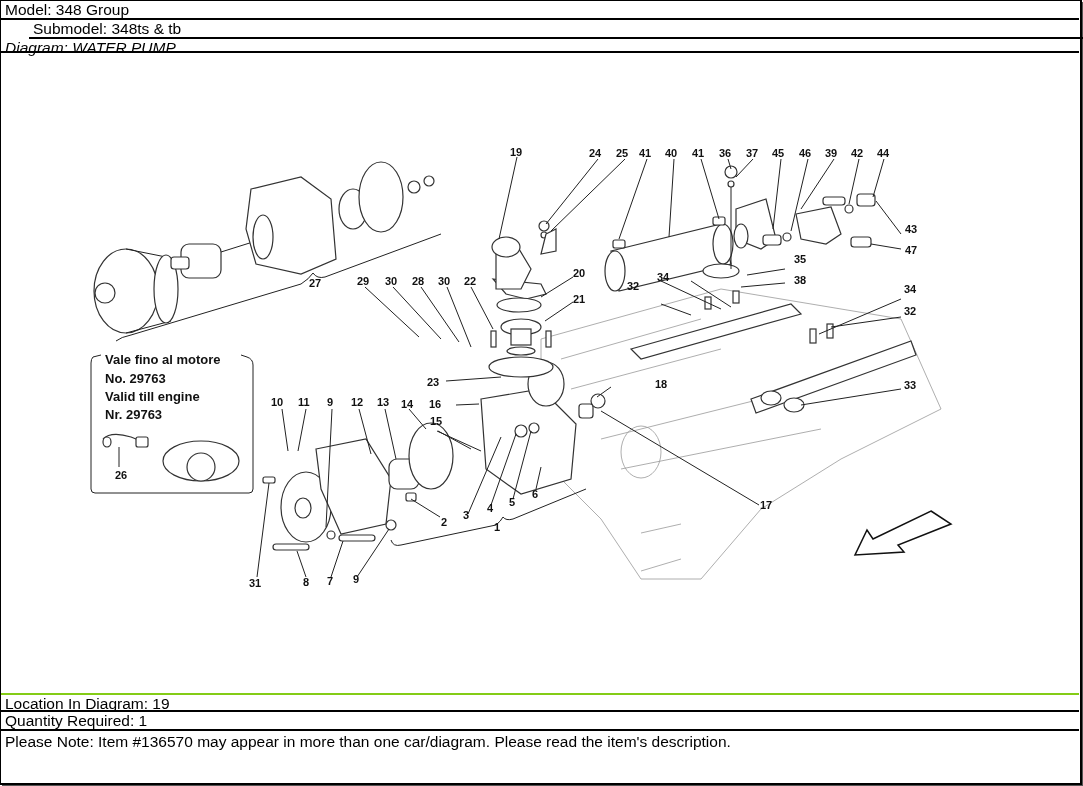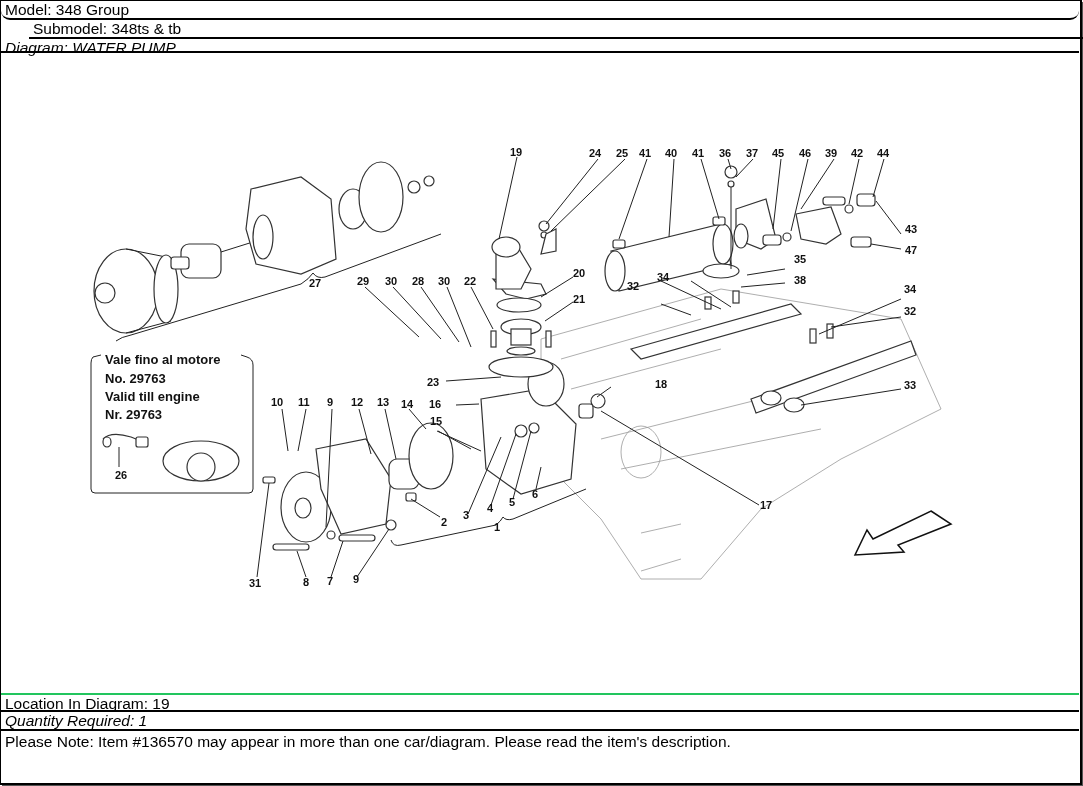--- a/index.html
+++ b/index.html
@@ -4,26 +4,26 @@
 <style>
   html, body { margin: 0; padding: 0; background: #ffffff; }
   body { width: 1083px; height: 786px; position: relative; overflow: hidden;
          font-family: "Liberation Sans", "DejaVu Sans", sans-serif; color: #000; }
   .frame { position: absolute; left: 0; top: 0; width: 1079px; height: 782px;
            border: 2px solid #000; border-top-width: 1px; border-left-width: 1px;
            box-shadow: 2px 2px 0 #555; }
   .row { position: absolute; left: 1px; width: 1078px; border-bottom: 2px solid #000;
          font-size: 15.5px; line-height: 17px; padding-left: 4px; box-sizing: border-box;
          white-space: nowrap; }
-  .r1 { top: 1px; height: 19px; border-radius: 9px; }
+  .r1 { top: 1px; height: 19px; }
   .r2 { top: 20px; height: 19px; margin-left: 28px; }
   .r3 { top: 39px; height: 14px; font-style: italic; }
   .diagram { position: absolute; left: 1px; top: 59px; width: 1078px; height: 634px; }
-  .r4 { top: 693px; height: 19px; border-top: 2px solid #22c55e; }
-  .r5 { top: 712px; height: 19px; font-style: italic; }
+  .r4 { top: 693px; height: 19px; border-top: 2px solid #84cc16; }
+  .r5 { top: 712px; height: 19px; }
   .r6 { top: 731px; height: 36px; border-bottom: none; padding-top: 2px; }
   svg text { font-family: "Liberation Sans", "DejaVu Sans", sans-serif; font-weight: bold; font-size: 11px; fill: #111; }
   svg .note { font-weight: bold; font-size: 13px; }
   .ln { stroke: #222; stroke-width: 1; fill: none; }
   .pt { stroke: #333; stroke-width: 1.2; fill: #fff; }
   .lt { stroke: #999; stroke-width: 0.8; fill: none; }
 </style>
 </head>
 <body>
 

